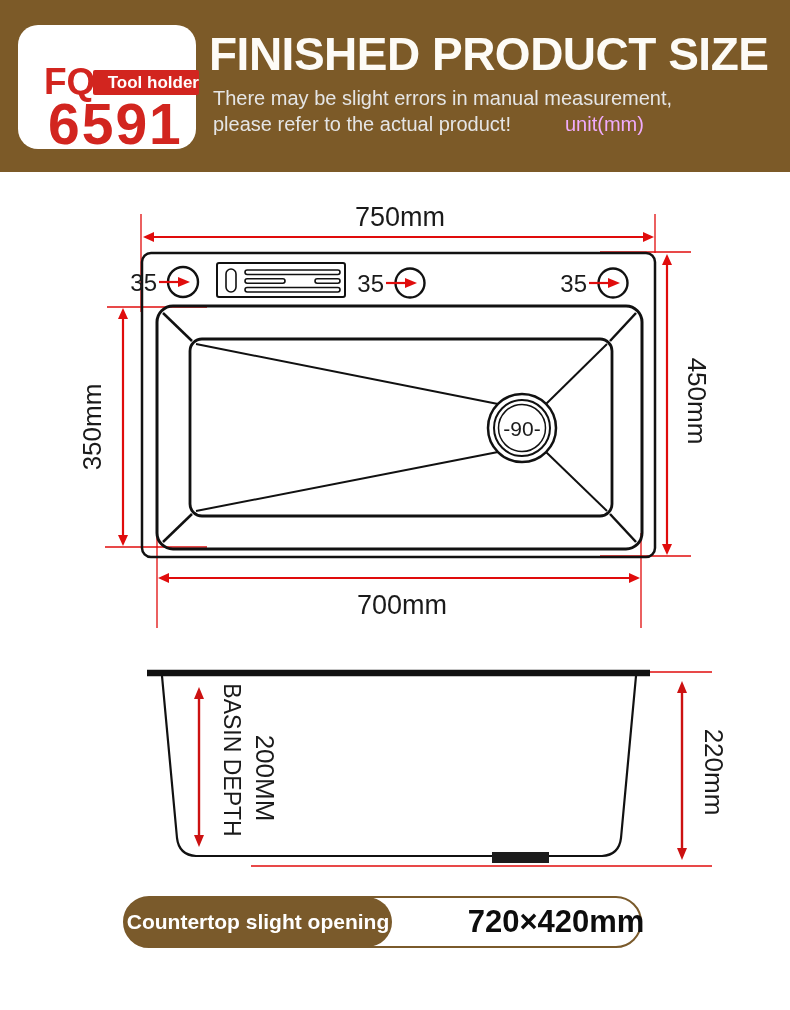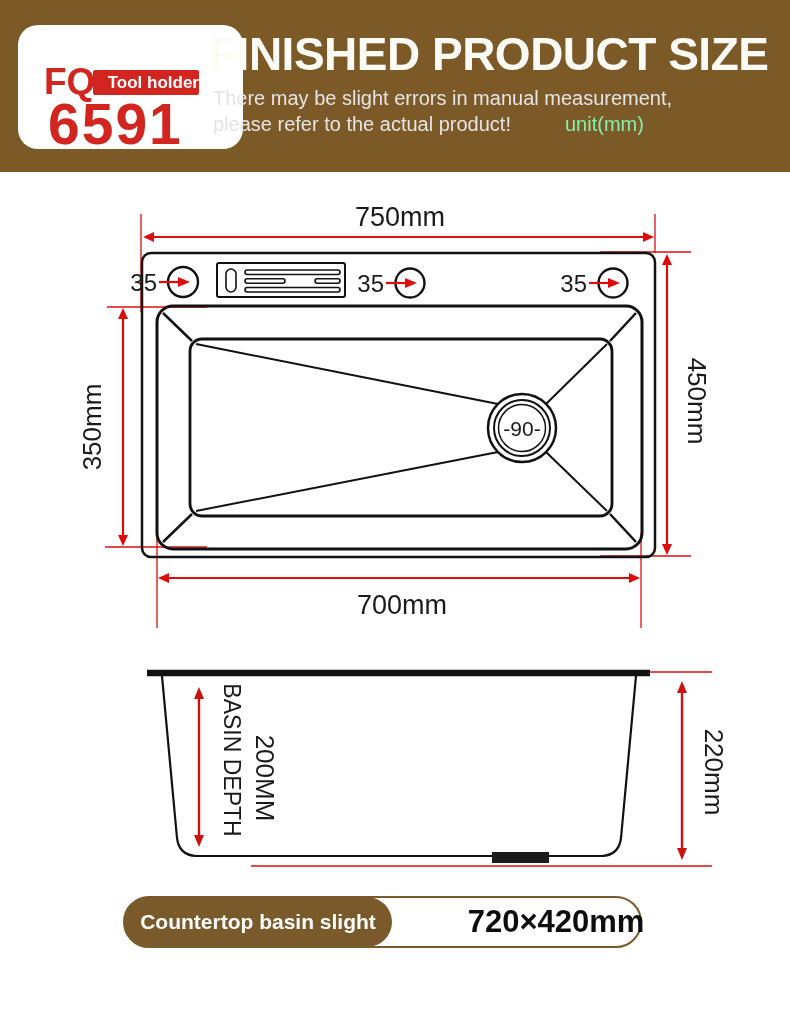--- a/index.html
+++ b/index.html
@@ -1,28 +1,28 @@
 <!DOCTYPE html>
 <html><head>
 <meta charset="utf-8">
 <style>
   html,body{margin:0;padding:0;background:#ffffff;}
   .page{position:relative;width:790px;height:1010px;background:#ffffff;overflow:hidden;
         font-family:"Liberation Sans",sans-serif;}
   
   .header{position:absolute;left:0;top:0;width:790px;height:172px;background:#7c5a28;}
-  .logo-card{position:absolute;left:18px;top:25px;width:178px;height:124px;background:#ffffff;border-radius:20px;padding-left:47px;}
+  .logo-card{position:absolute;left:18px;top:25px;width:178px;height:124px;background:#ffffff;border-radius:20px;}
   .logo-abbr{position:absolute;left:26px;top:36px;font-size:37px;font-weight:800;color:#d2251f;letter-spacing:0;}
   .logo-tag{position:absolute;left:75px;top:45px;width:106px;height:25px;background:#d2251f;border-radius:2px;
             color:#ffffff;font-size:17px;font-weight:700;text-align:right;line-height:25px;}
   .logo-model{position:absolute;left:30px;top:66px;font-size:57px;font-weight:800;color:#d2251f;letter-spacing:2px;}
   .main-title{position:absolute;left:209px;top:27px;font-size:46px;font-weight:700;color:#fdfbf6;
               letter-spacing:-0.5px;white-space:nowrap;}
   .subtitle{position:absolute;left:213px;top:85px;font-size:20px;line-height:26px;color:#e5e5e5;}
-  .unit-note{position:absolute;left:565px;top:113px;font-size:20px;color:#86efac;}
+  .unit-note{position:absolute;left:565px;top:113px;font-size:20px;color:#f0abfc;}
   
   .diagram-svg{position:absolute;left:0;top:0;width:790px;height:1010px;}
   .diagram-svg text{font-family:"Liberation Sans",sans-serif;fill:#1a1a1a;}
   
   .opening-pill{position:absolute;left:123px;top:896px;width:519px;height:52px;background:#ffffff;
                 border:2px solid #7a5a2b;border-radius:27px;box-sizing:border-box;}
   .opening-pill .badge{position:absolute;left:-1px;top:-1px;width:268px;height:50px;background:#7a5a2b;
                 border-radius:25px;color:#ffffff;font-size:21px;font-weight:700;text-align:center;line-height:50px;}
   .opening-pill .value{position:absolute;left:267px;top:0;width:248px;height:48px;color:#0d0d0d;
                 font-size:31px;font-weight:800;text-align:center;line-height:48px;margin-left:40px;}
@@ -154,17 +154,17 @@
       <polygon points="682,681 677,693 687,693" stroke="none"></polygon>
       <polygon points="682,860 677,848 687,848" stroke="none"></polygon>
     </g>
 
     <text x="224" y="760" font-size="23" text-anchor="middle" transform="rotate(90 224 760)">BASIN DEPTH</text>
     <text x="256" y="778" font-size="26" text-anchor="middle" transform="rotate(90 256 778)">200MM</text>
     <text x="705" y="772" font-size="26" text-anchor="middle" transform="rotate(90 705 772)">220mm</text>
   </svg>
 
   <div class="opening-pill">
-    <div class="badge">Countertop basin slight</div>
+    <div class="badge">Countertop slight opening</div>
     <div class="value">720×420mm</div>
   </div>
 
 </div>
 
 </body></html>

